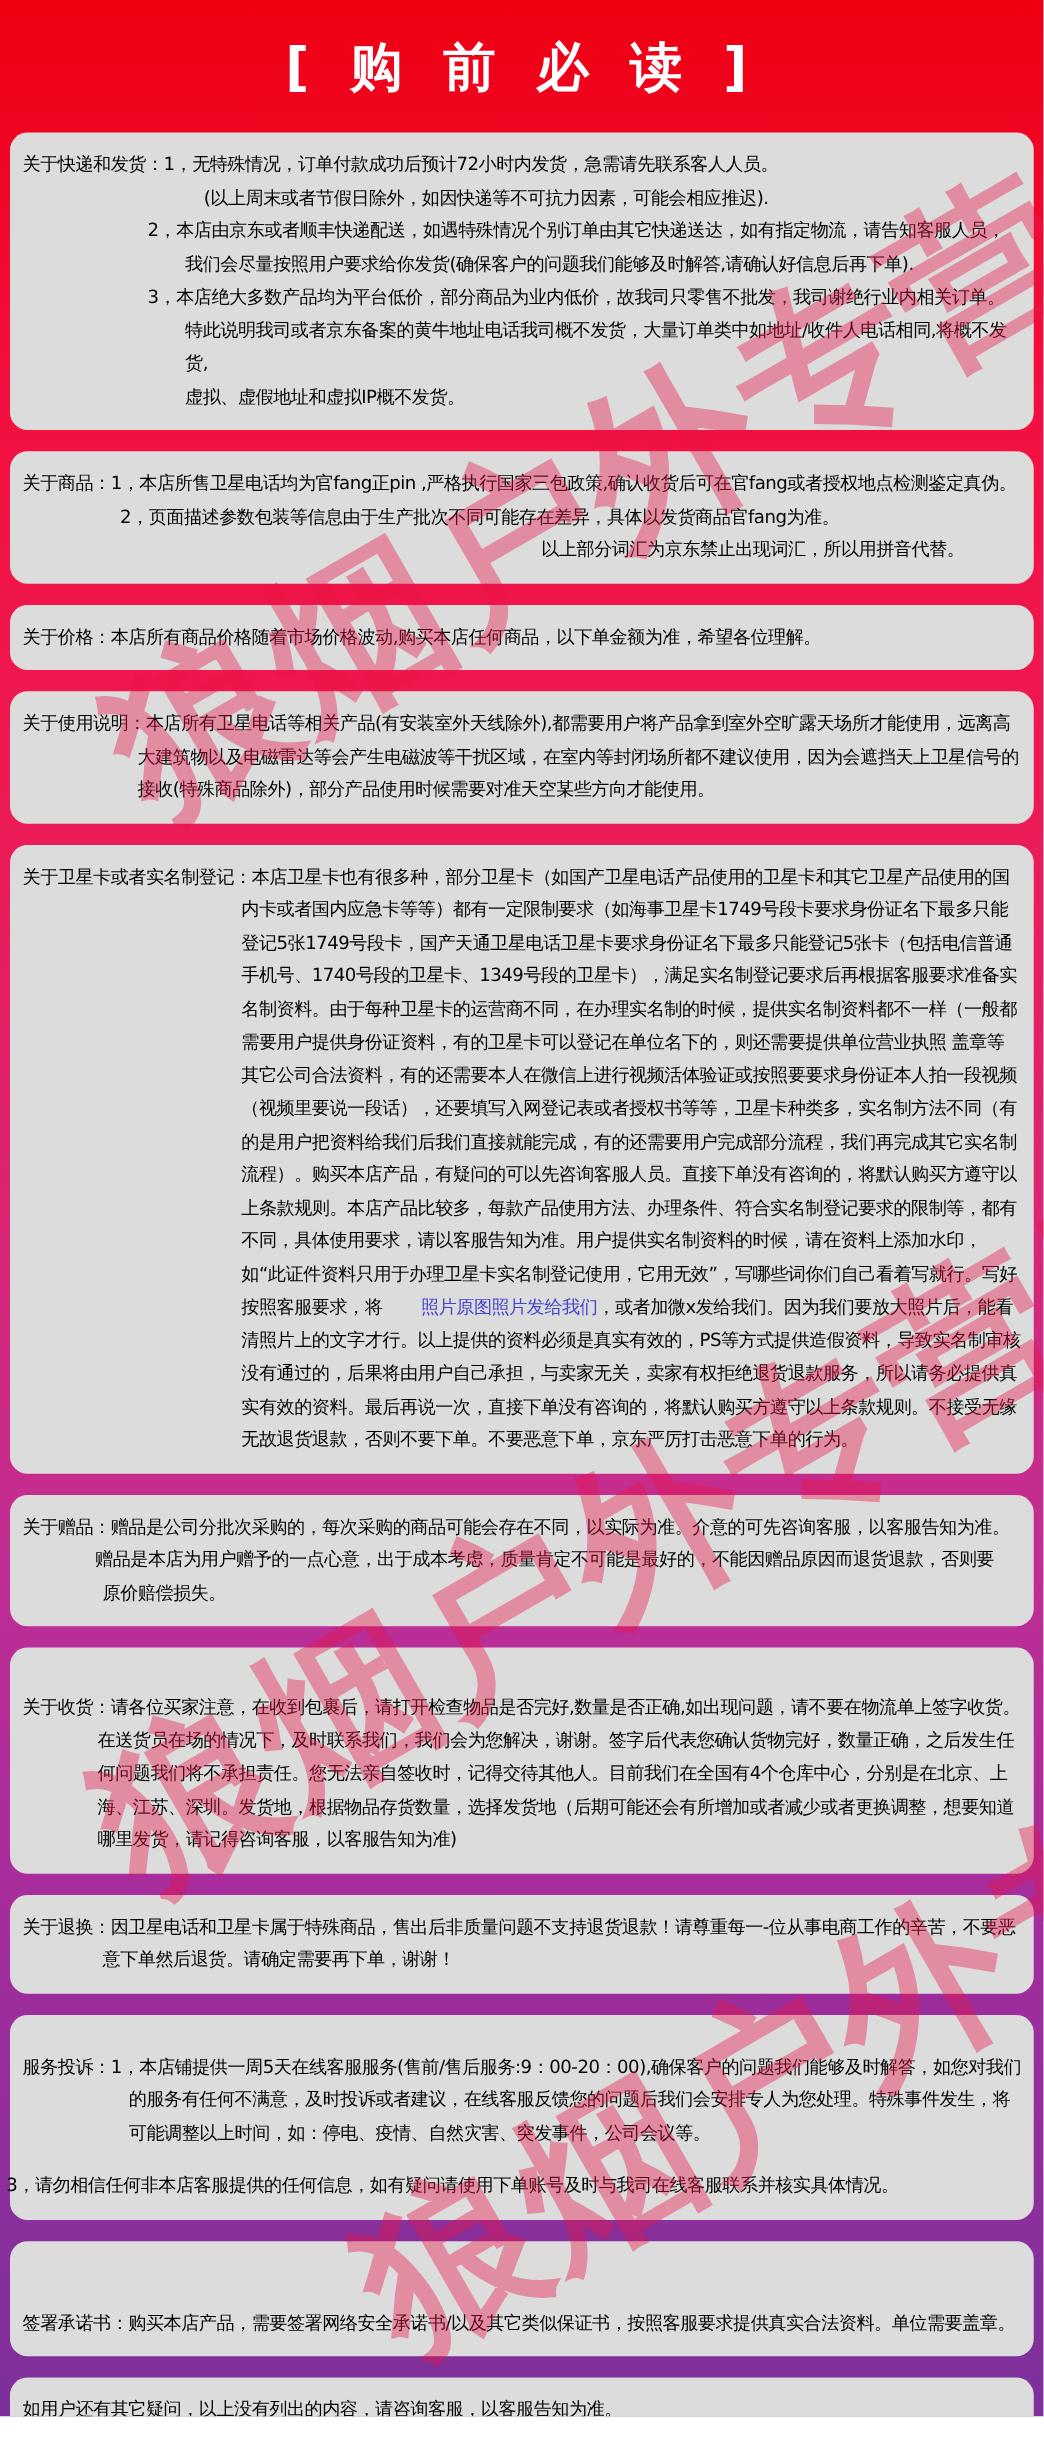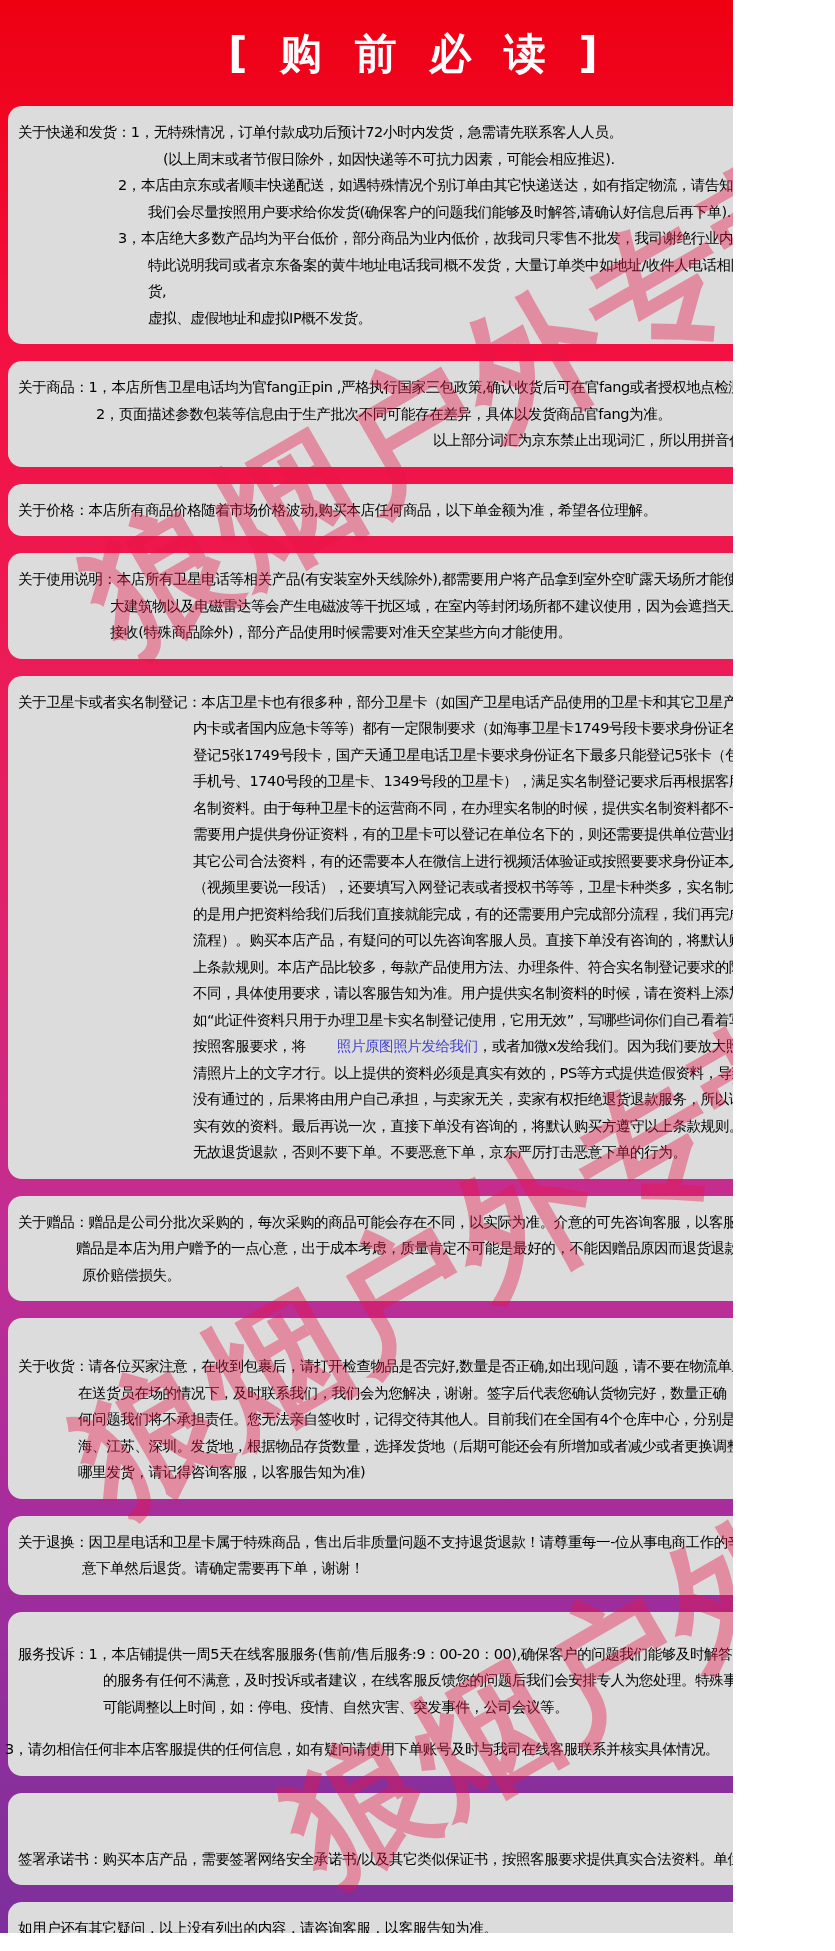--- a/index.html
+++ b/index.html
@@ -1,18 +1,18 @@
 <!DOCTYPE html>
 <html><head>
 <meta charset="utf-8">
 <style>
   html,body{margin:0;padding:0;background:#ffffff;}
   .page{
     position:relative;
-    width:733px;
+    width:835px;
     height:1951px;
     overflow:hidden;
     background:#ffffff;
     font-family:"DejaVu Sans","Liberation Sans",sans-serif;
   }
   .bg{
     position:relative;
     width:835px;
     height:1933px;
     overflow:hidden;

